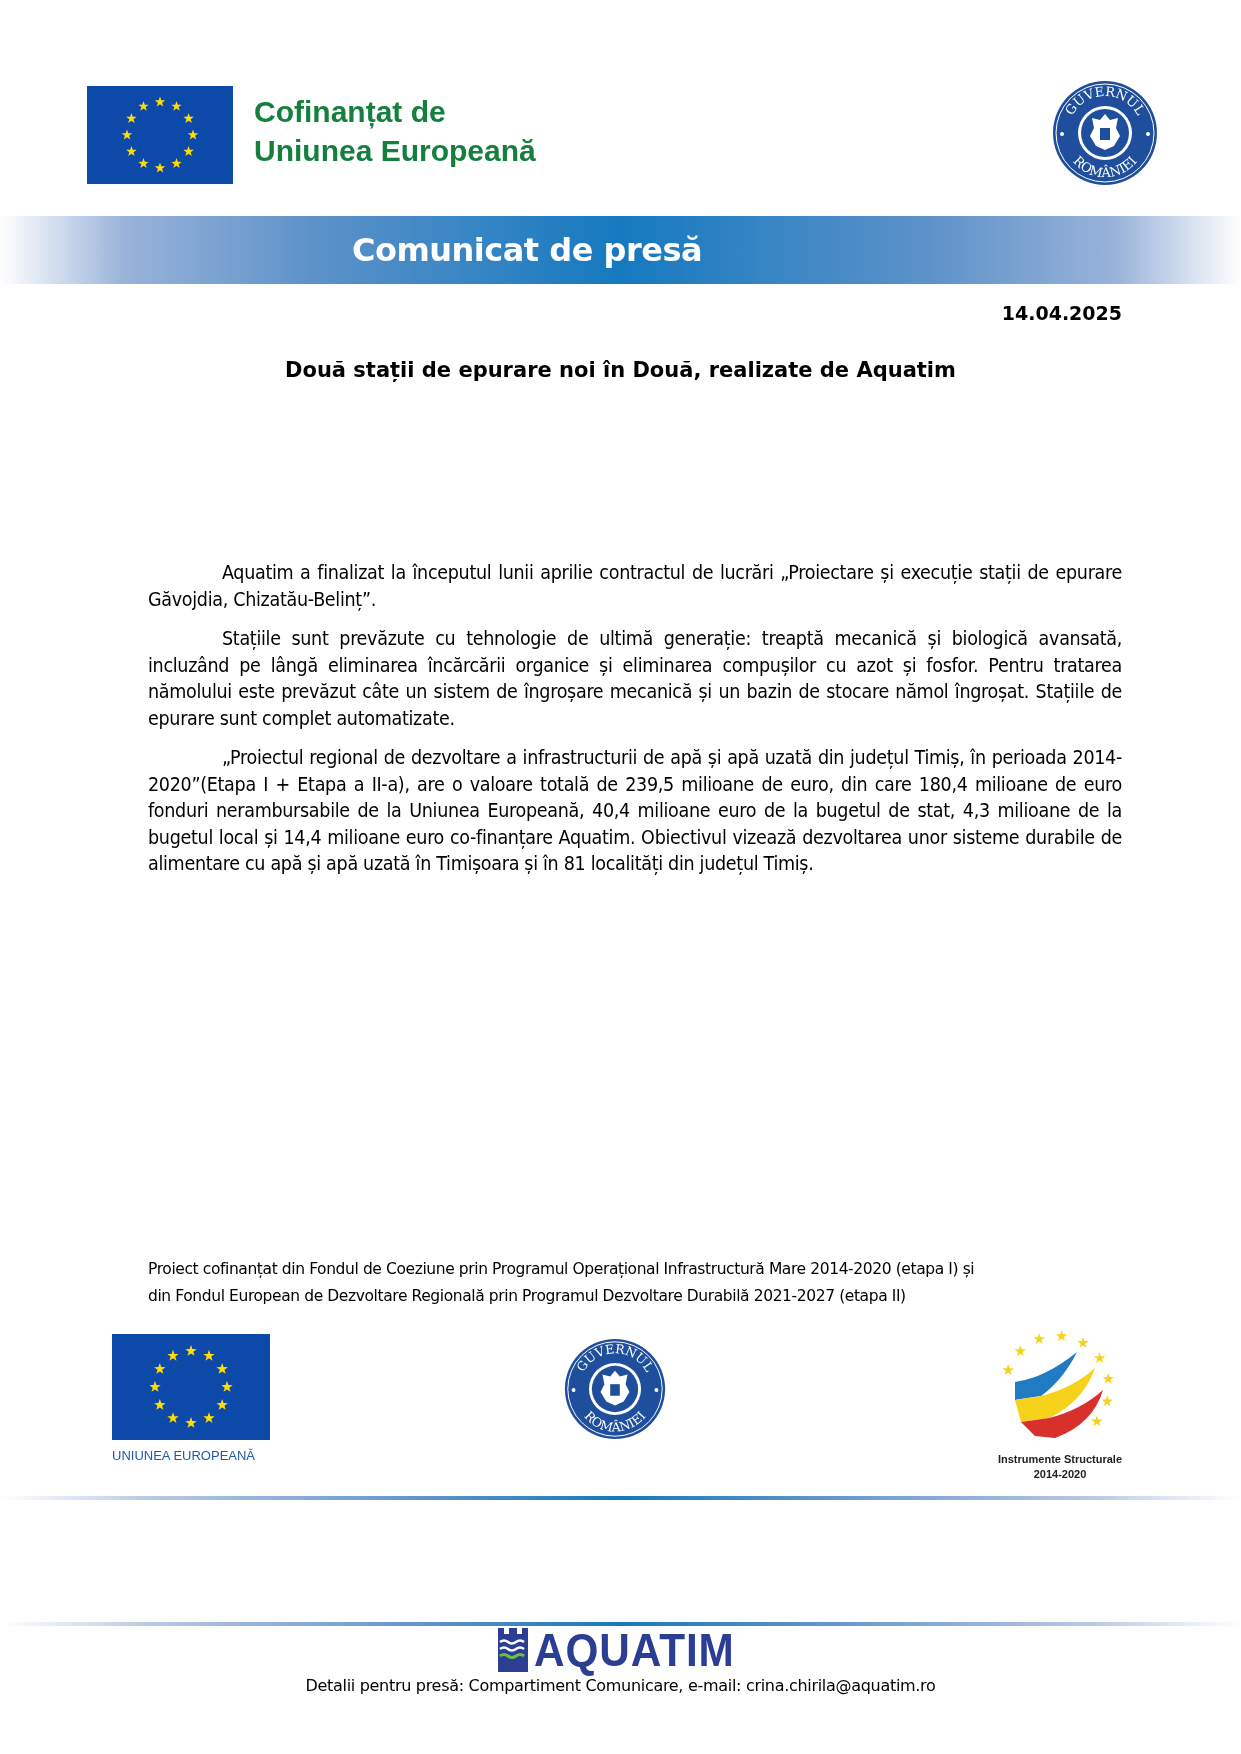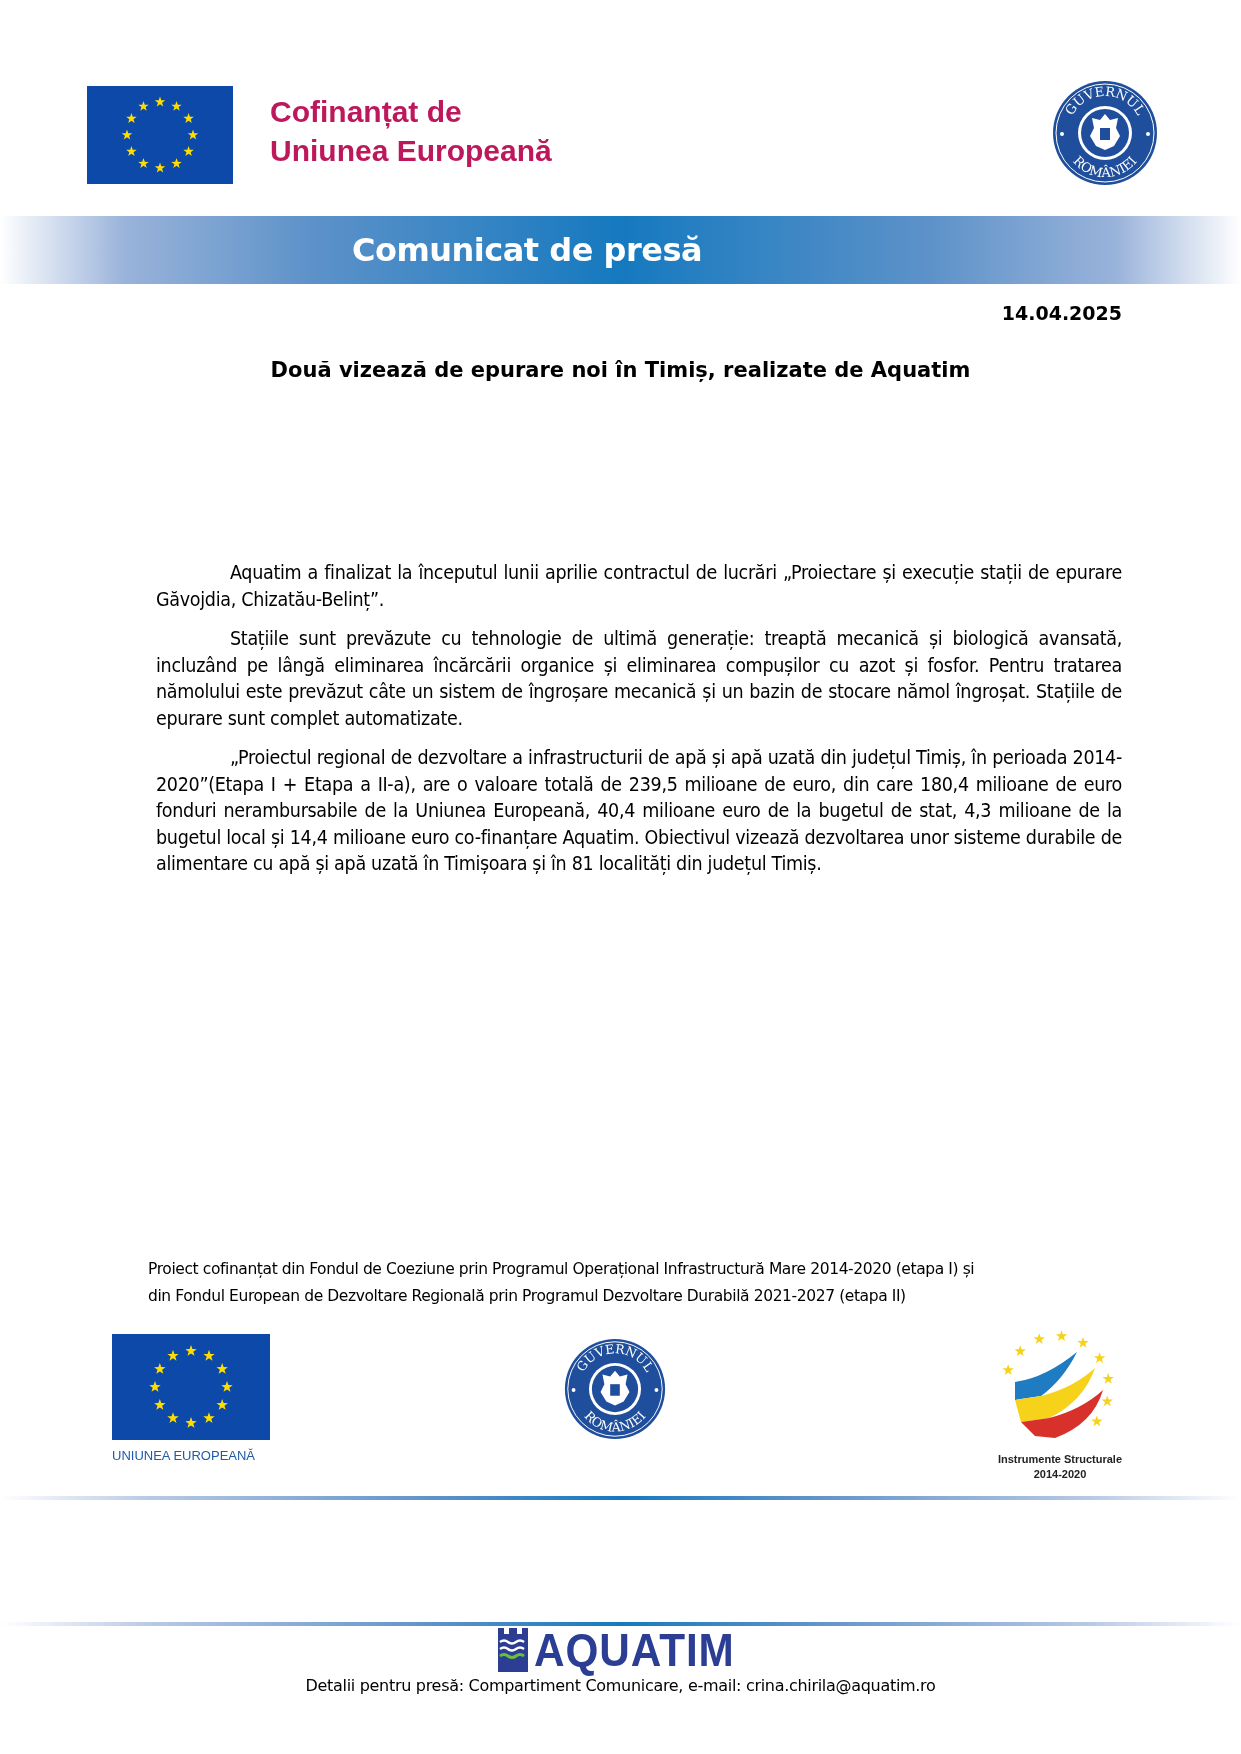--- a/index.html
+++ b/index.html
@@ -1,34 +1,34 @@
 <!DOCTYPE html>
 <html><head>
 <meta charset="utf-8">
 <style>
   html, body { margin:0; padding:0; background:#ffffff; }
   body { width:1241px; height:1754px; position:relative; overflow:hidden; font-family:"DejaVu Sans", sans-serif; color:#000; }
   .abs { position:absolute; }
 
   
   #eu-flag-top { left:87px; top:86px; width:146px; height:98px; background:#0d49a8; }
-  #cofin-text { left:254px; top:92px; font-family:"Liberation Sans", sans-serif; font-weight:bold; color:#be185d; font-size:30px; line-height:39px;margin-left:16px; }
+  #cofin-text { left:254px; top:92px; font-family:"Liberation Sans", sans-serif; font-weight:bold; color:#15803d; font-size:30px; line-height:39px; }
   #gov-seal-top { left:1050px; top:78px; width:110px; height:110px; }
 
   
   #banner { left:0; top:216px; width:1241px; height:68px;
     background:linear-gradient(to right, #ffffff 0%, #9ab3da 10%, #5d92c9 25%, #1579bf 50%, #5d92c9 75%, #9ab3da 90%, #ffffff 100%); }
   #banner-title { left:0; top:216px; width:1054px; height:68px; line-height:68px; text-align:center; color:#fff; font-family:"DejaVu Sans", sans-serif; font-weight:bold; font-size:32px; letter-spacing:-0.5px; }
 
   #date { right:119px; top:302px; font-family:"DejaVu Sans", sans-serif; font-weight:bold; font-size:19px; }
   #headline { left:0; width:1241px; text-align:center; top:358px; font-family:"DejaVu Sans", sans-serif; font-weight:bold; font-size:21px; padding-left:-20px; }
 
   
   #body { left:148px; top:560px; width:974px; font-family:"DejaVu Sans Condensed","DejaVu Sans", sans-serif; font-size:19.5px; line-height:26.5px; }
-  #body p { margin:0 0 13px 8px; text-align:justify; text-indent:74px; letter-spacing:-0.3px; }
+  #body p { margin:0 0 13px 0; text-align:justify; text-indent:74px; letter-spacing:-0.3px; }
 
   
   #fund-text { left:148px; top:1256px; width:980px; font-family:"DejaVu Sans", sans-serif; font-size:15.5px; line-height:27px; letter-spacing:-0.4px; }
 
   #eu-flag-foot { left:112px; top:1334px; width:158px; height:106px; background:#0d49a8; }
   #eu-label-foot { left:112px; top:1448px; font-family:"Liberation Sans", sans-serif; font-size:13px; color:#1f5aab; }
   #gov-seal-foot { left:562px; top:1336px; width:106px; height:106px; }
   #struct-logo { left:985px; top:1330px; width:150px; height:125px; }
   #struct-label { left:955px; top:1452px; width:210px; text-align:center; font-family:"Liberation Sans", sans-serif; font-weight:bold; font-size:11px; line-height:15px; color:#222; }
 
@@ -85,21 +85,21 @@
     <text font-family="DejaVu Serif, serif" font-size="13" fill="#fff"><textPath href="#arcBotA" startOffset="50%" text-anchor="middle">ROMÂNIEI</textPath></text>
     <circle cx="12" cy="56" r="2" fill="#fff"></circle>
       <circle cx="98" cy="56" r="2" fill="#fff"></circle>
   </svg>
 </div>
 
 <div id="banner" class="abs"></div>
 <div id="banner-title" class="abs">Comunicat de presă</div>
 
 <div id="date" class="abs">14.04.2025</div>
-<div id="headline" class="abs">Două vizează de epurare noi în Timiș, realizate de Aquatim</div>
+<div id="headline" class="abs">Două stații de epurare noi în Două, realizate de Aquatim</div>
 
 <div id="body" class="abs">
   <p>Aquatim a finalizat la începutul lunii aprilie contractul de lucrări „Proiectare și execuție stații de epurare Găvojdia, Chizatău-Belinț”.</p>
   <p>Stațiile sunt prevăzute cu tehnologie de ultimă generație: treaptă mecanică și biologică avansată, incluzând pe lângă eliminarea încărcării organice și eliminarea compușilor cu azot și fosfor. Pentru tratarea nămolului este prevăzut câte un sistem de îngroșare mecanică și un bazin de stocare nămol îngroșat. Stațiile de epurare sunt complet automatizate.</p>
   <p>„Proiectul regional de dezvoltare a infrastructurii de apă și apă uzată din județul Timiș, în perioada 2014-2020”(Etapa I + Etapa a II-a), are o valoare totală de 239,5 milioane de euro, din care 180,4 milioane de euro fonduri nerambursabile de la Uniunea Europeană, 40,4 milioane euro de la bugetul de stat, 4,3 milioane de la bugetul local și 14,4 milioane euro co-finanțare Aquatim. Obiectivul vizează dezvoltarea unor sisteme durabile de alimentare cu apă și apă uzată în Timișoara și în 81 localități din județul Timiș.</p>
 </div>
 
 <div id="fund-text" class="abs">
   <div>Proiect cofinanțat din Fondul de Coeziune prin Programul Operațional Infrastructură Mare 2014-2020 (etapa I) și</div>
   <div>din Fondul European de Dezvoltare Regională prin Programul Dezvoltare Durabilă 2021-2027 (etapa II)</div>

